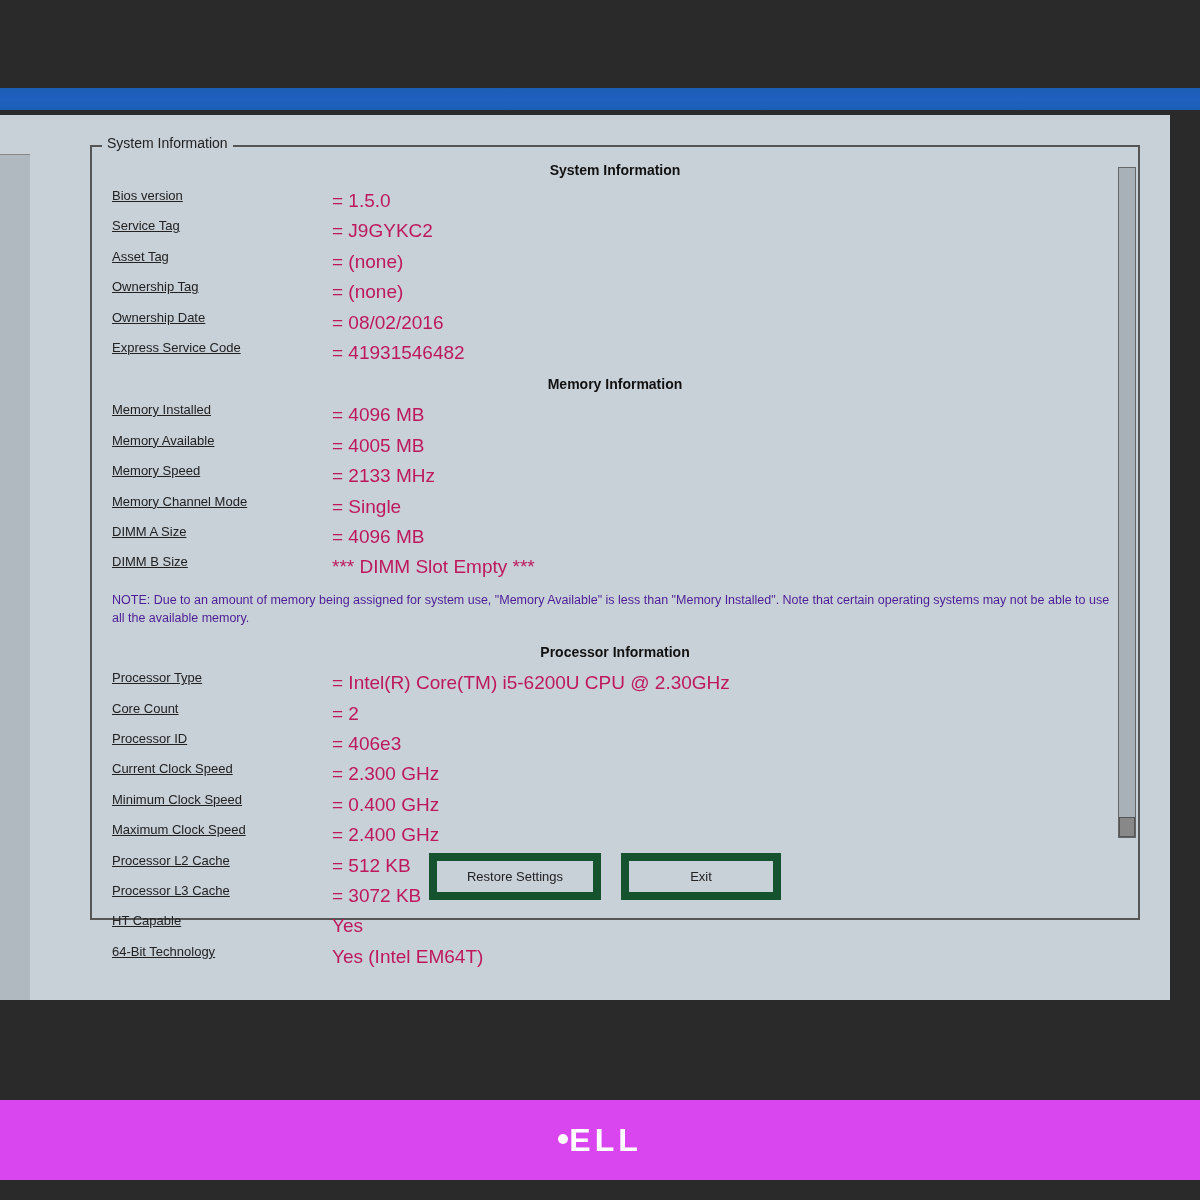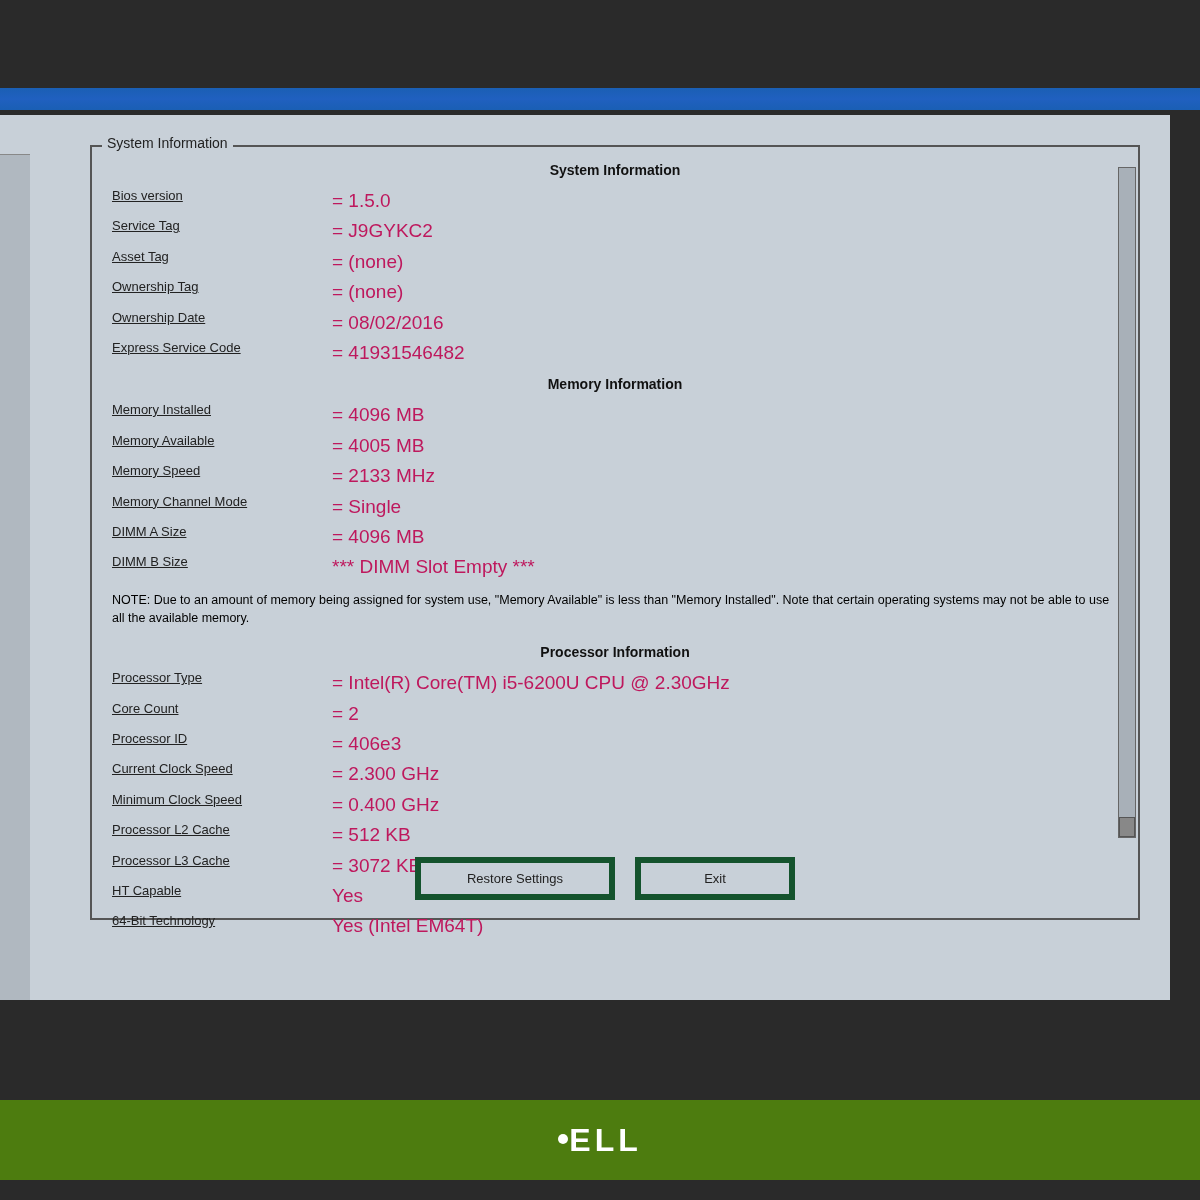--- a/index.html
+++ b/index.html
@@ -111,41 +111,41 @@
 
     .signed-firmware {
       font-size: 13px;
       color: #222;
       font-family: Arial, sans-serif;
       margin: 6px 0 16px 0;
     }
 
     .note-text {
       font-size: 12.5px;
-      color: #000000;
+      color: #4c1d95;
       font-family: Arial, sans-serif;
       line-height: 1.5;
       margin: 8px 0 16px 0;
     }
 
     
     .buttons-area {
       position: absolute;
       bottom: 18px;
       left: 0;
       right: 20px;
       display: flex;
       justify-content: center;
       gap: 20px;
     }
 
     .bios-button {
       background: #c8d0d8;
-      border: 6px solid #14532d;
-      padding: 8px 46px;
+      border: 8px solid #14532d;
+      padding: 8px 30px;
       font-size: 13px;
       font-family: Arial, sans-serif;
       color: #222;
       cursor: pointer;
       min-width: 160px;
       text-align: center;
       margin-top: 8px;
     }
 
     
@@ -169,21 +169,21 @@
       border: 1px solid #555;
     }
 
     
     .dell-logo-area {
       position: absolute;
       bottom: 20px;
       left: 0;
       right: 0;
       height: 80px;
-      background: #4d7c0f;
+      background: #d946ef;
       display: flex;
       align-items: center;
       justify-content: center;
     }
 
     .dell-logo {
       color: #fff;
       font-size: 32px;
       font-weight: bold;
       font-family: Arial, sans-serif;
@@ -309,20 +309,24 @@
             <span class="info-label">Processor ID</span>
             <span class="info-value">= 406e3</span>
           </div>
           <div class="info-row">
             <span class="info-label">Current Clock Speed</span>
             <span class="info-value">= 2.300 GHz</span>
           </div>
           <div class="info-row">
             <span class="info-label">Minimum Clock Speed</span>
             <span class="info-value">= 0.400 GHz</span>
+          </div>
+          <div class="info-row">
+            <span class="info-label">Maximum Clock Speed</span>
+            <span class="info-value">= 2.400 GHz</span>
           </div>
           <div class="info-row">
             <span class="info-label">Processor L2 Cache</span>
             <span class="info-value">= 512 KB</span>
           </div>
           <div class="info-row">
             <span class="info-label">Processor L3 Cache</span>
             <span class="info-value">= 3072 KB</span>
           </div>
           <div class="info-row">

